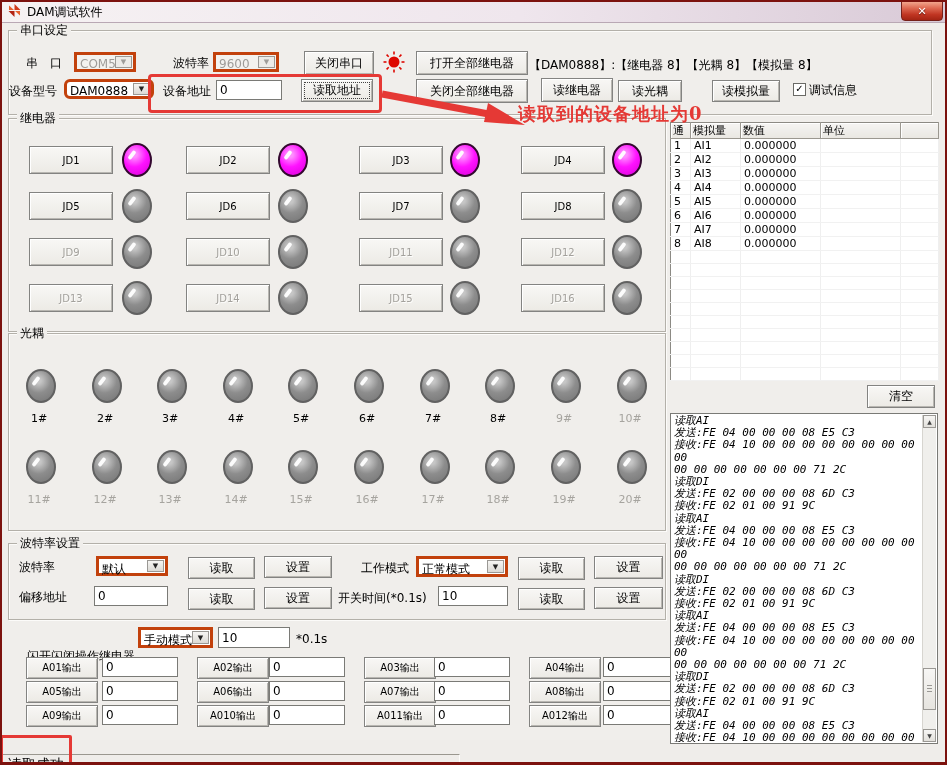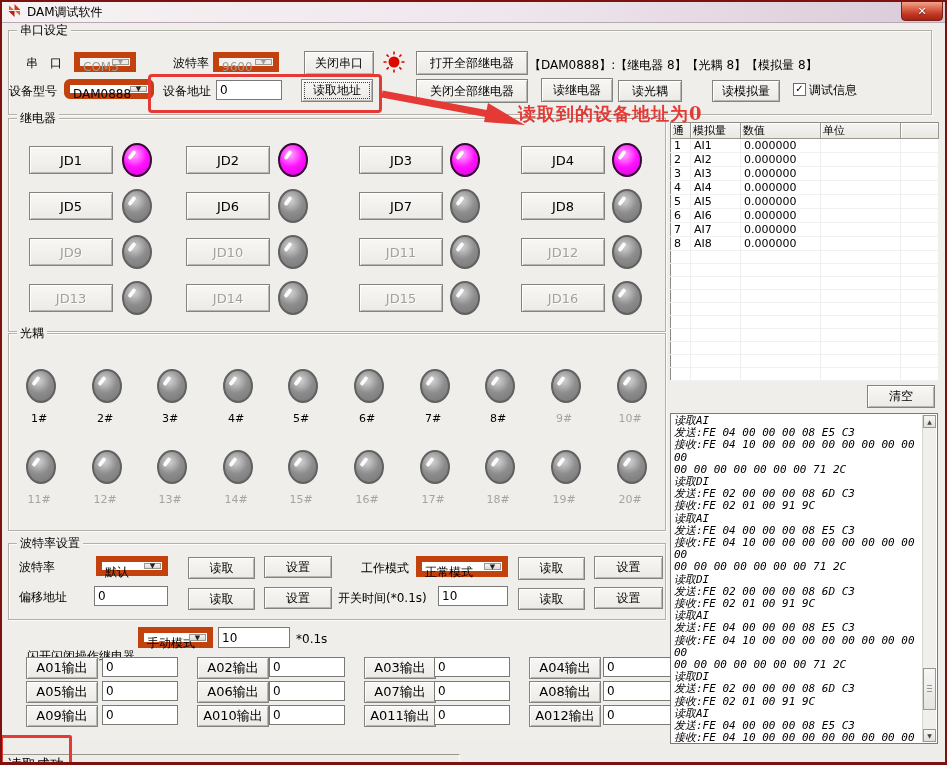--- a/index.html
+++ b/index.html
@@ -17,27 +17,27 @@
     border:1px solid #76211a;border-radius:0 0 4px 4px;color:#fff;font-weight:bold;font-size:11px;
     display:flex;align-items:center;justify-content:center;text-shadow:0 1px 1px #5c1208;cursor:pointer;z-index:11;}
   
   .group{position:absolute;border:1px solid #b3b0a9;box-shadow:inset 1px 1px 0 #fcfbf9,1px 1px 0 #fcfbf9;}
   .legend{position:absolute;top:-8px;left:8px;background:#f0eeeb;padding:0 3px;font-size:12px;line-height:14px;}
   .lbl{position:absolute;font-size:12px;white-space:nowrap;}
   
   .btn{position:absolute;background:linear-gradient(180deg,#f8f7f5,#eceae5);
     border:1px solid #838381;box-shadow:inset 1px 1px 0 #ffffff,inset -1px -1px 0 #b8b6b1;
     display:flex;align-items:center;justify-content:center;font-size:12px;cursor:pointer;white-space:nowrap;}
-  .btn.small{font-size:13px;text-align:center;}
+  .btn.small{font-size:10px;text-align:center;}
   .btn.disabled{color:#a3a19c;text-shadow:1px 1px 0 #fdfdfc;cursor:default;}
   .btn.focused{outline:1px dotted #444;outline-offset:-4px;}
   
   .tbox{position:absolute;background:#fff;border:1px solid #7a7a76;font-family:inherit;
     font-size:12px;padding:0 0 0 3px;margin:0;box-sizing:border-box;}
-  .combo{position:absolute;background:#fff;border:6px solid #c2410c;box-sizing:border-box;padding-left:44px;}
+  .combo{position:absolute;background:#fff;border:3px solid #c2410c;box-sizing:border-box;padding-left:44px;}
   .combo-text{position:absolute;left:3px;top:2px;font-size:12px;white-space:nowrap;}
   .combo-arrow{position:absolute;right:1px;top:1px;bottom:1px;width:15px;
     background:linear-gradient(180deg,#f6f5f3,#dcdad5);border:1px solid #9a9894;
     display:flex;align-items:center;justify-content:center;font-size:7px;color:#222;}
   .combo.disabled{background:#f3f2ef;}
   .combo.disabled .combo-text{color:#9e9c98;}
   .combo.disabled .combo-arrow{color:#9e9c98;background:#ecebe7;}
   
   .led{position:absolute;width:26px;height:30px;border-radius:50%;}
   .led:after{content:"";position:absolute;left:6px;top:5px;width:4px;height:10px;background:#fff;

